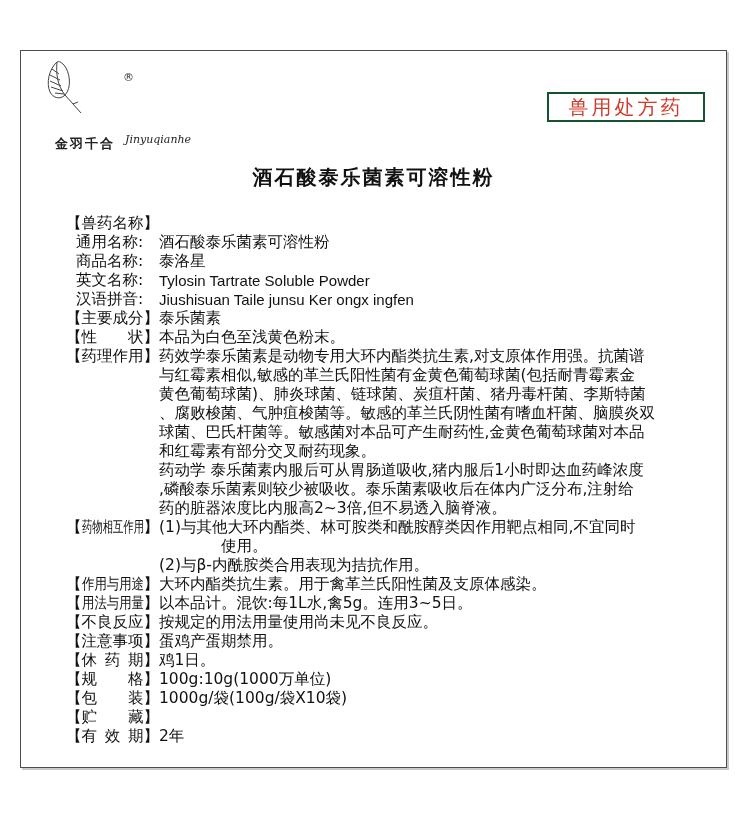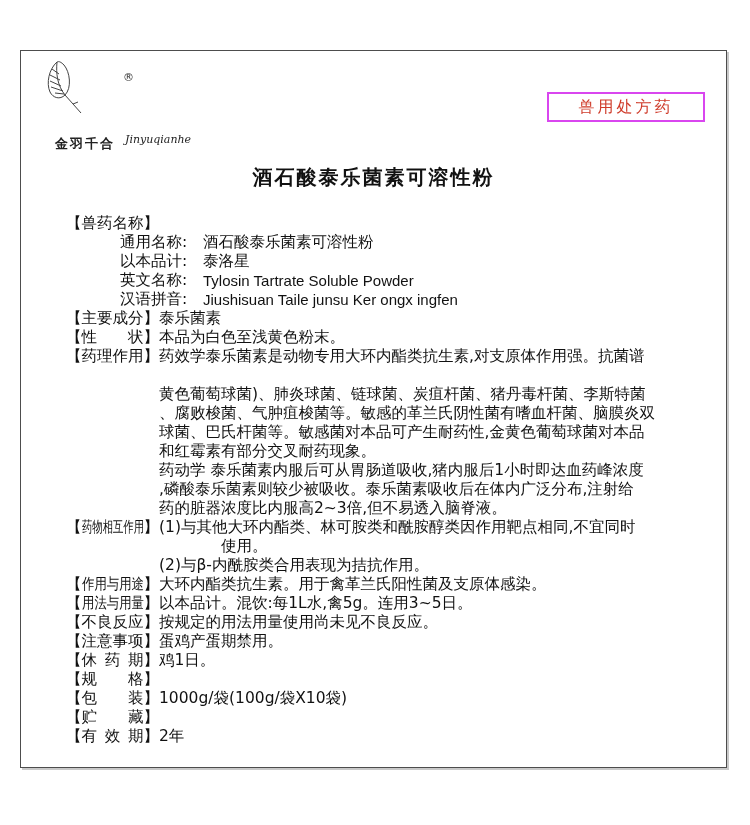--- a/index.html
+++ b/index.html
@@ -21,22 +21,22 @@
     position:absolute;left:12px;top:60px;font-size:13px;font-weight:700;
     letter-spacing:2px;color:#222;font-family:"DejaVu Serif",serif;white-space:nowrap;margin-top:16px;
   }
   .brand-script{
     position:absolute;left:38px;top:74px;font-size:11px;font-style:italic;
     color:#222;font-family:"DejaVu Serif",serif;white-space:nowrap;margin-left:44px;
   }
   
   .stamp{
     position:absolute;left:526px;top:41px;width:154px;height:26px;
-    border:2px solid #d946ef;color:#cf3b2a;
-    font-size:16px;line-height:26px;text-align:center;letter-spacing:3px;
+    border:2px solid #14532d;color:#cf3b2a;
+    font-size:20px;line-height:26px;text-align:center;letter-spacing:3px;
     font-family:"DejaVu Serif",serif;white-space:nowrap;
   }
   
   .title{
     position:absolute;left:0;right:0;top:113px;text-align:center;
     font-size:20px;font-weight:700;letter-spacing:2px;white-space:nowrap;
   }
   
   .doc{
     position:absolute;left:45px;top:163px;width:655px;
@@ -46,21 +46,21 @@
   .lbl{flex:0 0 93px;display:inline-flex;white-space:nowrap;}
   .lbl .br{flex:0 0 auto;}
   .lbl .in{
     width:62px;display:inline-block;overflow:visible;
     text-align:justify;text-align-last:justify;
   }
   .lbl .in.noj{text-align:right;text-align-last:left;}
   .sc{display:inline-block;transform-origin:0 50%;white-space:nowrap;}
   .spacer{flex:0 0 93px;}
   .sub{padding-left:10px;}
-  .key{flex:0 0 83px;margin-left:44px;}
+  .key{flex:0 0 83px;}
   .mono{font-family:Liberation Sans, sans-serif;font-size:15px;}
   .content{flex:1;overflow:visible;}
 </style>
 </head>
 <body>
 
 <div class="frame">
 
   <div class="logo">
     <svg width="70" height="60" viewBox="0 0 70 60">
@@ -92,21 +92,21 @@
           <span class="in">兽药名称</span>
           <span class="br">】</span>
         </span>
         <span class="content"></span>
       </div>
       <div class="row sub">
         <span class="key">通用名称:</span>
         <span class="content">酒石酸泰乐菌素可溶性粉</span>
       </div>
       <div class="row sub">
-        <span class="key">以本品计:</span>
+        <span class="key">商品名称:</span>
         <span class="content">泰洛星</span>
       </div>
       <div class="row sub">
         <span class="key">英文名称:</span>
         <span class="content mono">Tylosin Tartrate Soluble Powder</span>
       </div>
       <div class="row sub">
         <span class="key">汉语拼音:</span>
         <span class="content mono">Jiushisuan Taile junsu Ker ongx ingfen</span>
       </div>
@@ -129,20 +129,21 @@
       <div class="row">
         <span class="lbl">
           <span class="br">【</span>
           <span class="in">药理作用</span>
           <span class="br">】</span>
         </span>
         <span class="content">药效学泰乐菌素是动物专用大环内酯类抗生素,对支原体作用强。抗菌谱</span>
       </div>
       <div class="row">
         <span class="spacer"></span>
+        <span class="content">与红霉素相似,敏感的革兰氏阳性菌有金黄色葡萄球菌(包括耐青霉素金</span>
       </div>
       <div class="row">
         <span class="spacer"></span>
         <span class="content">黄色葡萄球菌)、肺炎球菌、链球菌、炭疽杆菌、猪丹毒杆菌、李斯特菌</span>
       </div>
       <div class="row">
         <span class="spacer"></span>
         <span class="content">、腐败梭菌、气肿疽梭菌等。敏感的革兰氏阴性菌有嗜血杆菌、脑膜炎双</span>
       </div>
       <div class="row">
@@ -220,20 +221,21 @@
           <span class="br">】</span>
         </span>
         <span class="content">鸡1日。</span>
       </div>
       <div class="row">
         <span class="lbl">
           <span class="br">【</span>
           <span class="in">规格</span>
           <span class="br">】</span>
         </span>
+        <span class="content">100g:10g(1000万单位)</span>
       </div>
       <div class="row">
         <span class="lbl">
           <span class="br">【</span>
           <span class="in">包装</span>
           <span class="br">】</span>
         </span>
         <span class="content">1000g/袋(100g/袋X10袋)</span>
       </div>
       <div class="row">

